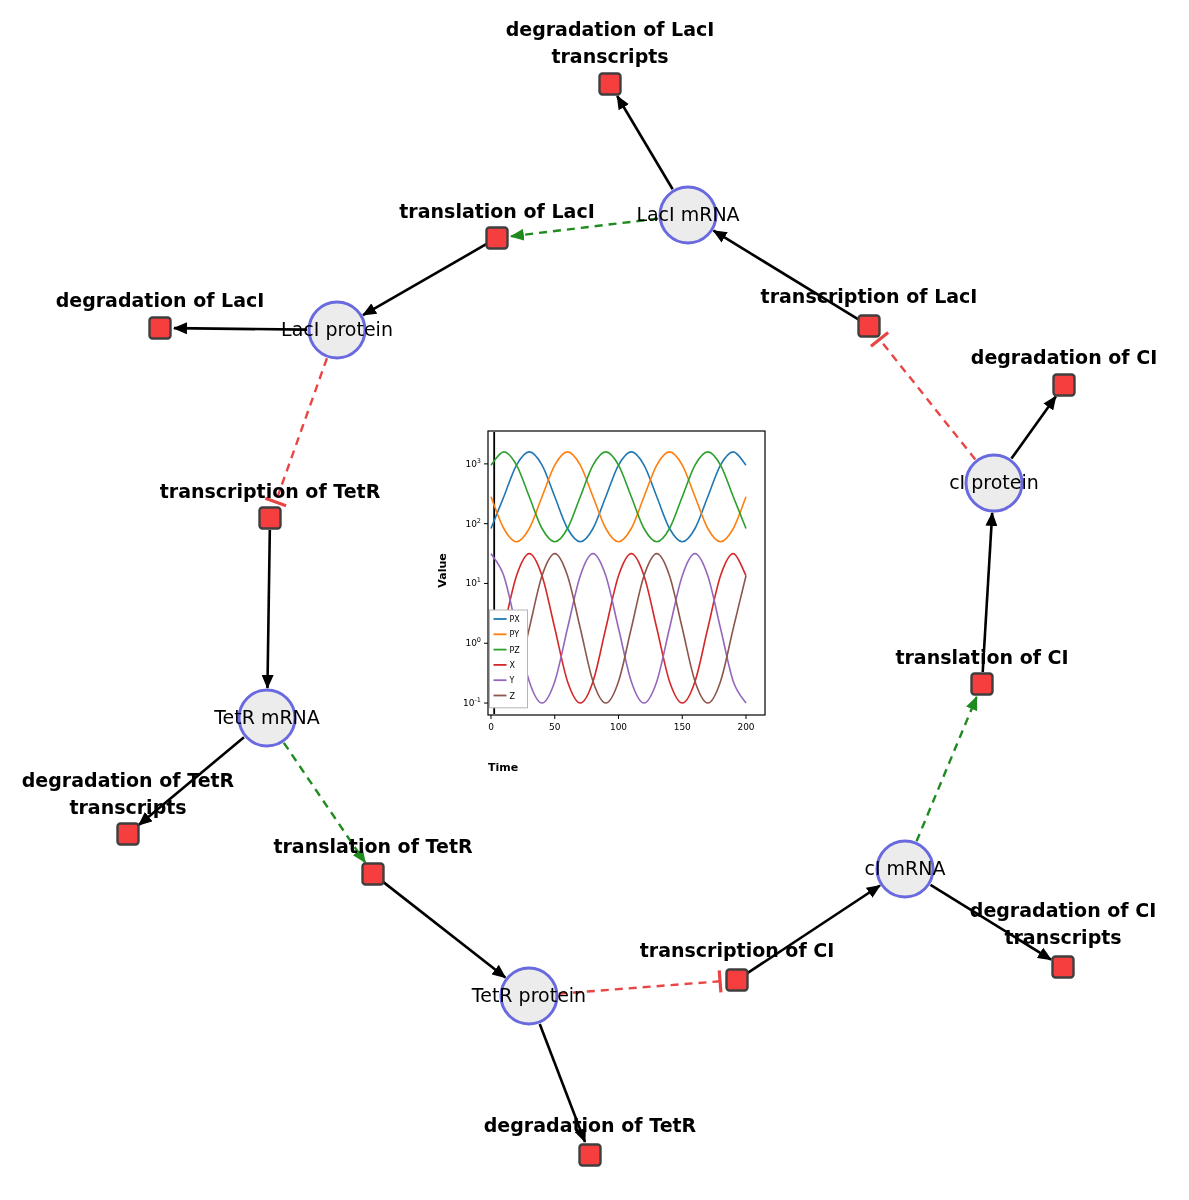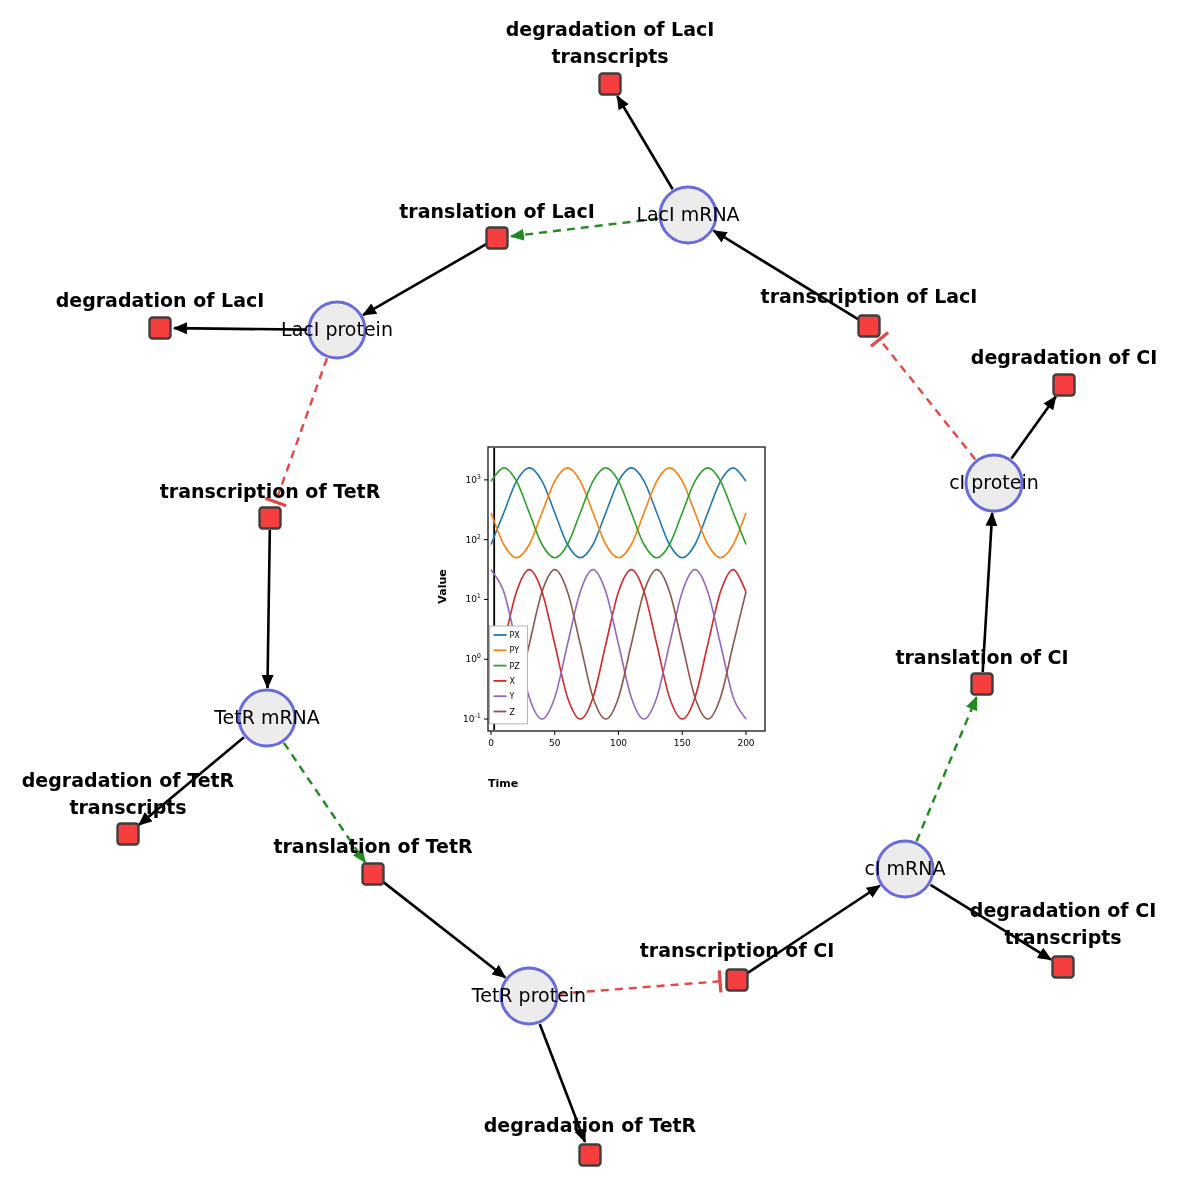--- a/index.html
+++ b/index.html
@@ -1,20 +1,20 @@
 <!DOCTYPE html>
 <html><head>
 <meta charset="utf-8">
 <style>
   html,body{margin:0;padding:0;background:#ffffff;}
   #app{position:relative;width:1189px;height:1200px;background:#ffffff;overflow:hidden;
        font-family:"DejaVu Sans",sans-serif;}
   #graph{position:absolute;left:0;top:0;}
   #graph text{font-family:"DejaVu Sans",sans-serif;}
-  #chart-widget{position:absolute;left:428px;top:438px;width:352px;height:330px;}
+  #chart-widget{position:absolute;left:428px;top:422px;width:352px;height:330px;}
   #chart text{font-family:"DejaVu Sans",sans-serif;}
   .axis-label{position:absolute;font-size:11px;font-weight:bold;color:#000;}
   #xlabel{left:60px;top:306px;width:277px;text-align:left;margin-top:33px;}
   #ylabel{left:-36px;top:142px;width:100px;text-align:center;transform:rotate(-90deg);}
 </style>
 </head>
 <body>
 
 <div id="app">
   <svg id="graph" width="1189" height="1200">

